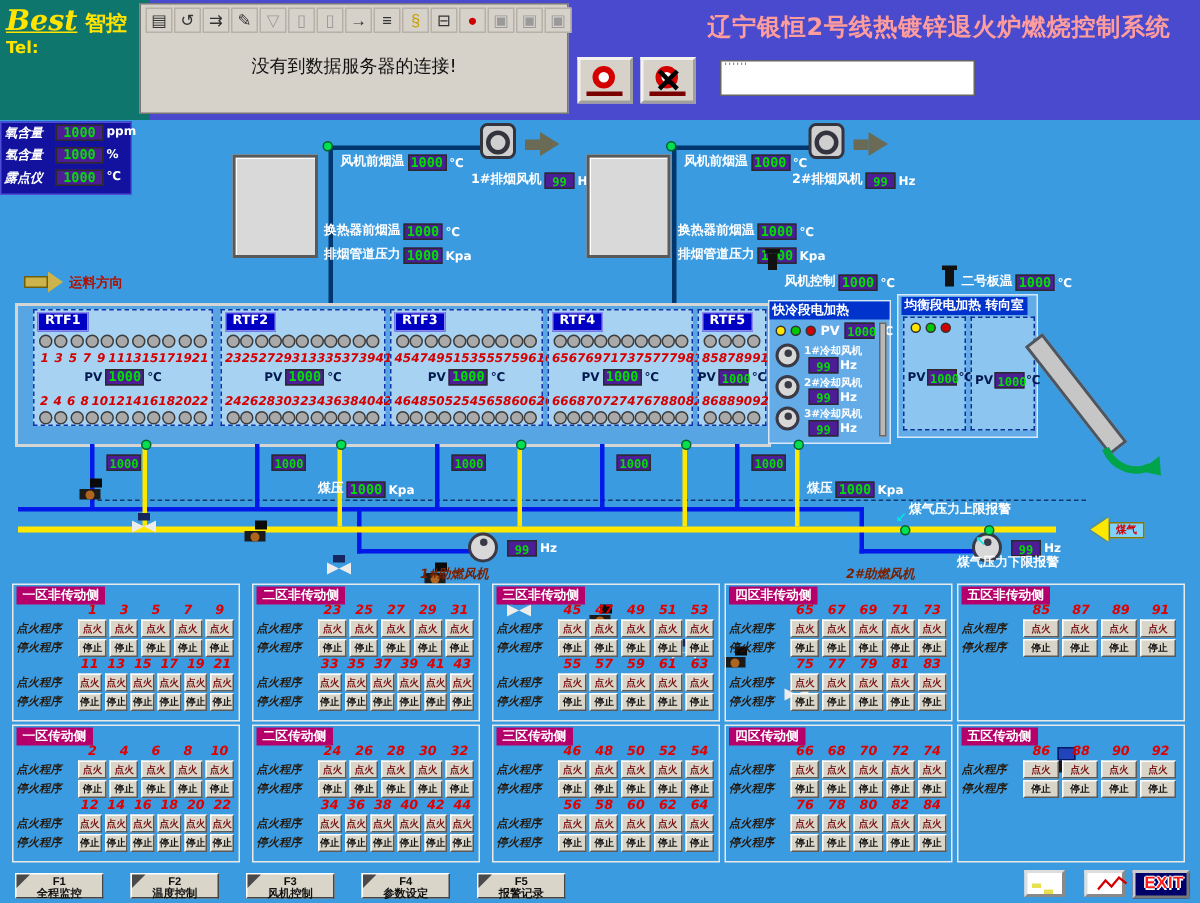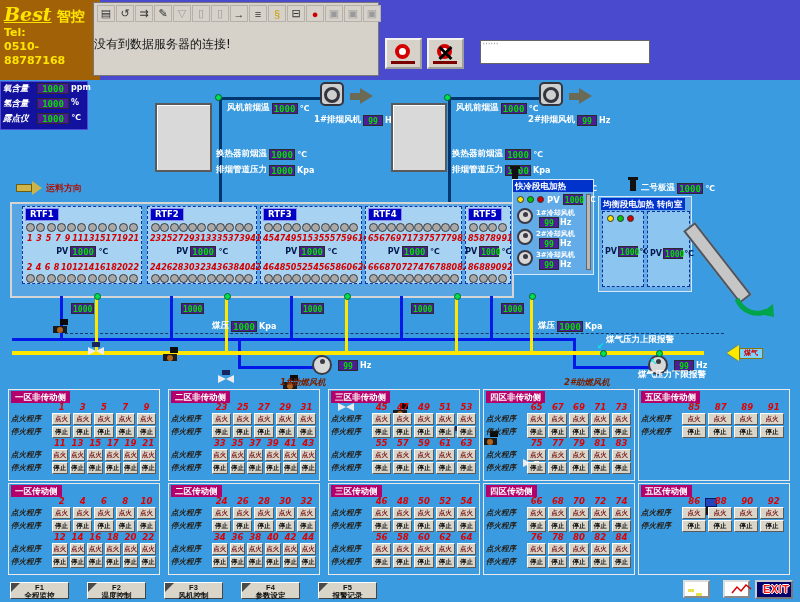--- a/index.html
+++ b/index.html
@@ -8,29 +8,29 @@
   .row{display:flex;align-items:center;gap:2px;white-space:nowrap;}
   .wlbl{color:#fff;font-size:8.5px;font-weight:bold;white-space:nowrap;}
   .dklbl{color:#00194e;font-size:8px;font-weight:bold;}
   .rdlbl{color:#7a2000;font-size:8.5px;font-weight:bold;font-style:italic;}
   .disp{background:#4c1d95;color:#00e000;font-family:"DejaVu Sans Mono",monospace;font-weight:bold;font-size:9px;text-align:center;border:1px solid #2a2a2a;min-width:26px;height:11px;line-height:11px;display:inline-block;box-sizing:border-box;padding:0 1px;}
   .disp.sm{min-width:20px;font-size:8px;}
   .unit{color:#fff;font-size:8px;font-weight:bold;}
   .unit.dk{color:#00194e;}
   
   #topstrip{position:absolute;left:0;top:0;width:800px;height:80px;background:#4a4ace;}
-  #logo{position:absolute;left:0;top:0;width:100px;height:80px;background:#a16207;box-sizing:border-box;padding:3px 4px;}
+  #logo{position:absolute;left:0;top:0;width:100px;height:80px;background:#0f766e;box-sizing:border-box;padding:3px 4px;}
   #brand{font-family:"DejaVu Serif",serif;font-style:italic;font-weight:bold;font-size:19px;color:#ffe400;text-decoration:underline;}
   #brand2{font-weight:bold;font-size:14px;color:#ffe400;}
   .telline{font-size:11px;font-weight:bold;color:#ffe400;line-height:14px;}
   #msgpanel{position:absolute;left:93px;top:2px;width:286px;height:74px;background:#d6d2ca;border:1px solid #777;box-sizing:border-box;}
   #toolbar{display:flex;gap:1px;padding:2px 3px;}
   .ticon{width:18px;height:17px;border:1px solid #b5b1a8;background:#d6d2ca;display:flex;align-items:center;justify-content:center;font-size:11px;color:#333;box-sizing:border-box;}
   .ticon.dis{color:#9a9a9a;}
-  #msgtext{text-align:left;margin-top:12px;font-size:12px;color:#111;}
+  #msgtext{text-align:center;margin-top:12px;font-size:12px;color:#111;}
   #title{position:absolute;left:452px;top:8px;width:348px;text-align:center;color:#ff9c9c;font-size:16px;font-weight:bold;letter-spacing:.5px;}
   .alarmbtn{position:absolute;top:38px;width:37px;height:31px;background:#d6d2ca;border:2px outset #f4f2ee;box-sizing:border-box;}
   .siren{position:absolute;left:8px;top:4px;width:15px;height:15px;border:4px solid #d40000;border-radius:50%;background:#fff;box-sizing:border-box;}
   .sirenbase{position:absolute;left:4px;bottom:3px;width:24px;height:3px;background:#7a0000;}
   .xmark{position:absolute;left:0;top:0;width:100%;height:100%;display:flex;align-items:center;justify-content:center;font-size:22px;font-weight:bold;color:#000;line-height:1;}
   #alarmbox{position:absolute;left:480px;top:40px;width:170px;height:24px;background:#fff;border:1px solid #666;box-sizing:border-box;}
   .scribble{position:absolute;left:2px;top:0;font-size:6px;color:#555;letter-spacing:1px;}
   
   #gauges{position:absolute;left:0;top:81px;width:88px;background:#12129e;border:1px solid #4d4dd8;padding:1px 2px;box-sizing:border-box;}
   .grow{display:flex;align-items:flex-start;gap:2px;height:15px;}
@@ -112,21 +112,20 @@
 </head>
 <body>
 
 <div id="app">
 
   <div id="topstrip">
     <div id="logo">
       <span id="brand">Best</span>
       <span id="brand2">智控</span>
       <div class="telline">Tel:</div>
-      <div class="telline">0510-88787168</div>
     </div>
     <div id="msgpanel">
       <div id="toolbar">
           <button class="ticon">▤</button>
           <button class="ticon">↺</button>
           <button class="ticon">⇉</button>
           <button class="ticon">✎</button>
           <button class="ticon dis">▽</button>
           <button class="ticon dis">▯</button>
           <button class="ticon dis">▯</button>
@@ -134,20 +133,21 @@
           <button class="ticon">≡</button>
           <button class="ticon" style="color: rgb(201, 160, 0);">§</button>
           <button class="ticon">⊟</button>
           <button class="ticon" style="color: rgb(204, 0, 0);">●</button>
           <button class="ticon dis">▣</button>
           <button class="ticon dis">▣</button>
           <button class="ticon dis">▣</button>
         </div>
       <div id="msgtext">没有到数据服务器的连接!</div>
     </div>
+    <div id="title">辽宁银恒2号线热镀锌退火炉燃烧控制系统</div>
     <button class="alarmbtn" style="left:385px;">
       <span class="siren"></span>
       <span class="sirenbase"></span>
     </button>
     <button class="alarmbtn" style="left:427px;">
       <span class="siren"></span>
       <span class="sirenbase"></span>
       <span class="xmark">✕</span>
     </button>
     <div id="alarmbox">
@@ -513,21 +513,21 @@
     <span class="disp">1000</span>
     <span class="unit">℃</span>
   </div>
   <div class="abs sensor" style="left:630px;top:169px;"></div>
   <div class="abs row" style="left:641px;top:182px;">
     <span class="wlbl">二号板温</span>
     <span class="disp">1000</span>
     <span class="unit">℃</span>
   </div>
 
-  <div class="secbox" style="left:512px;top:179px;width:82px;height:96px;">
+  <div class="secbox" style="left:512px;top:200px;width:82px;height:96px;">
     <div class="sechead">快冷段电加热</div>
     <div class="row" style="margin:2px 0 0 4px;gap:3px;">
       <span class="light" style="background:#ffe400;"></span>
       <span class="light" style="background:#00c800;"></span>
       <span class="light" style="background:#d40000;"></span>
       <span class="wlbl">PV</span>
       <span class="disp sm">1000</span>
       <span class="unit">℃</span>
     </div>
     <div id="coolfans">

